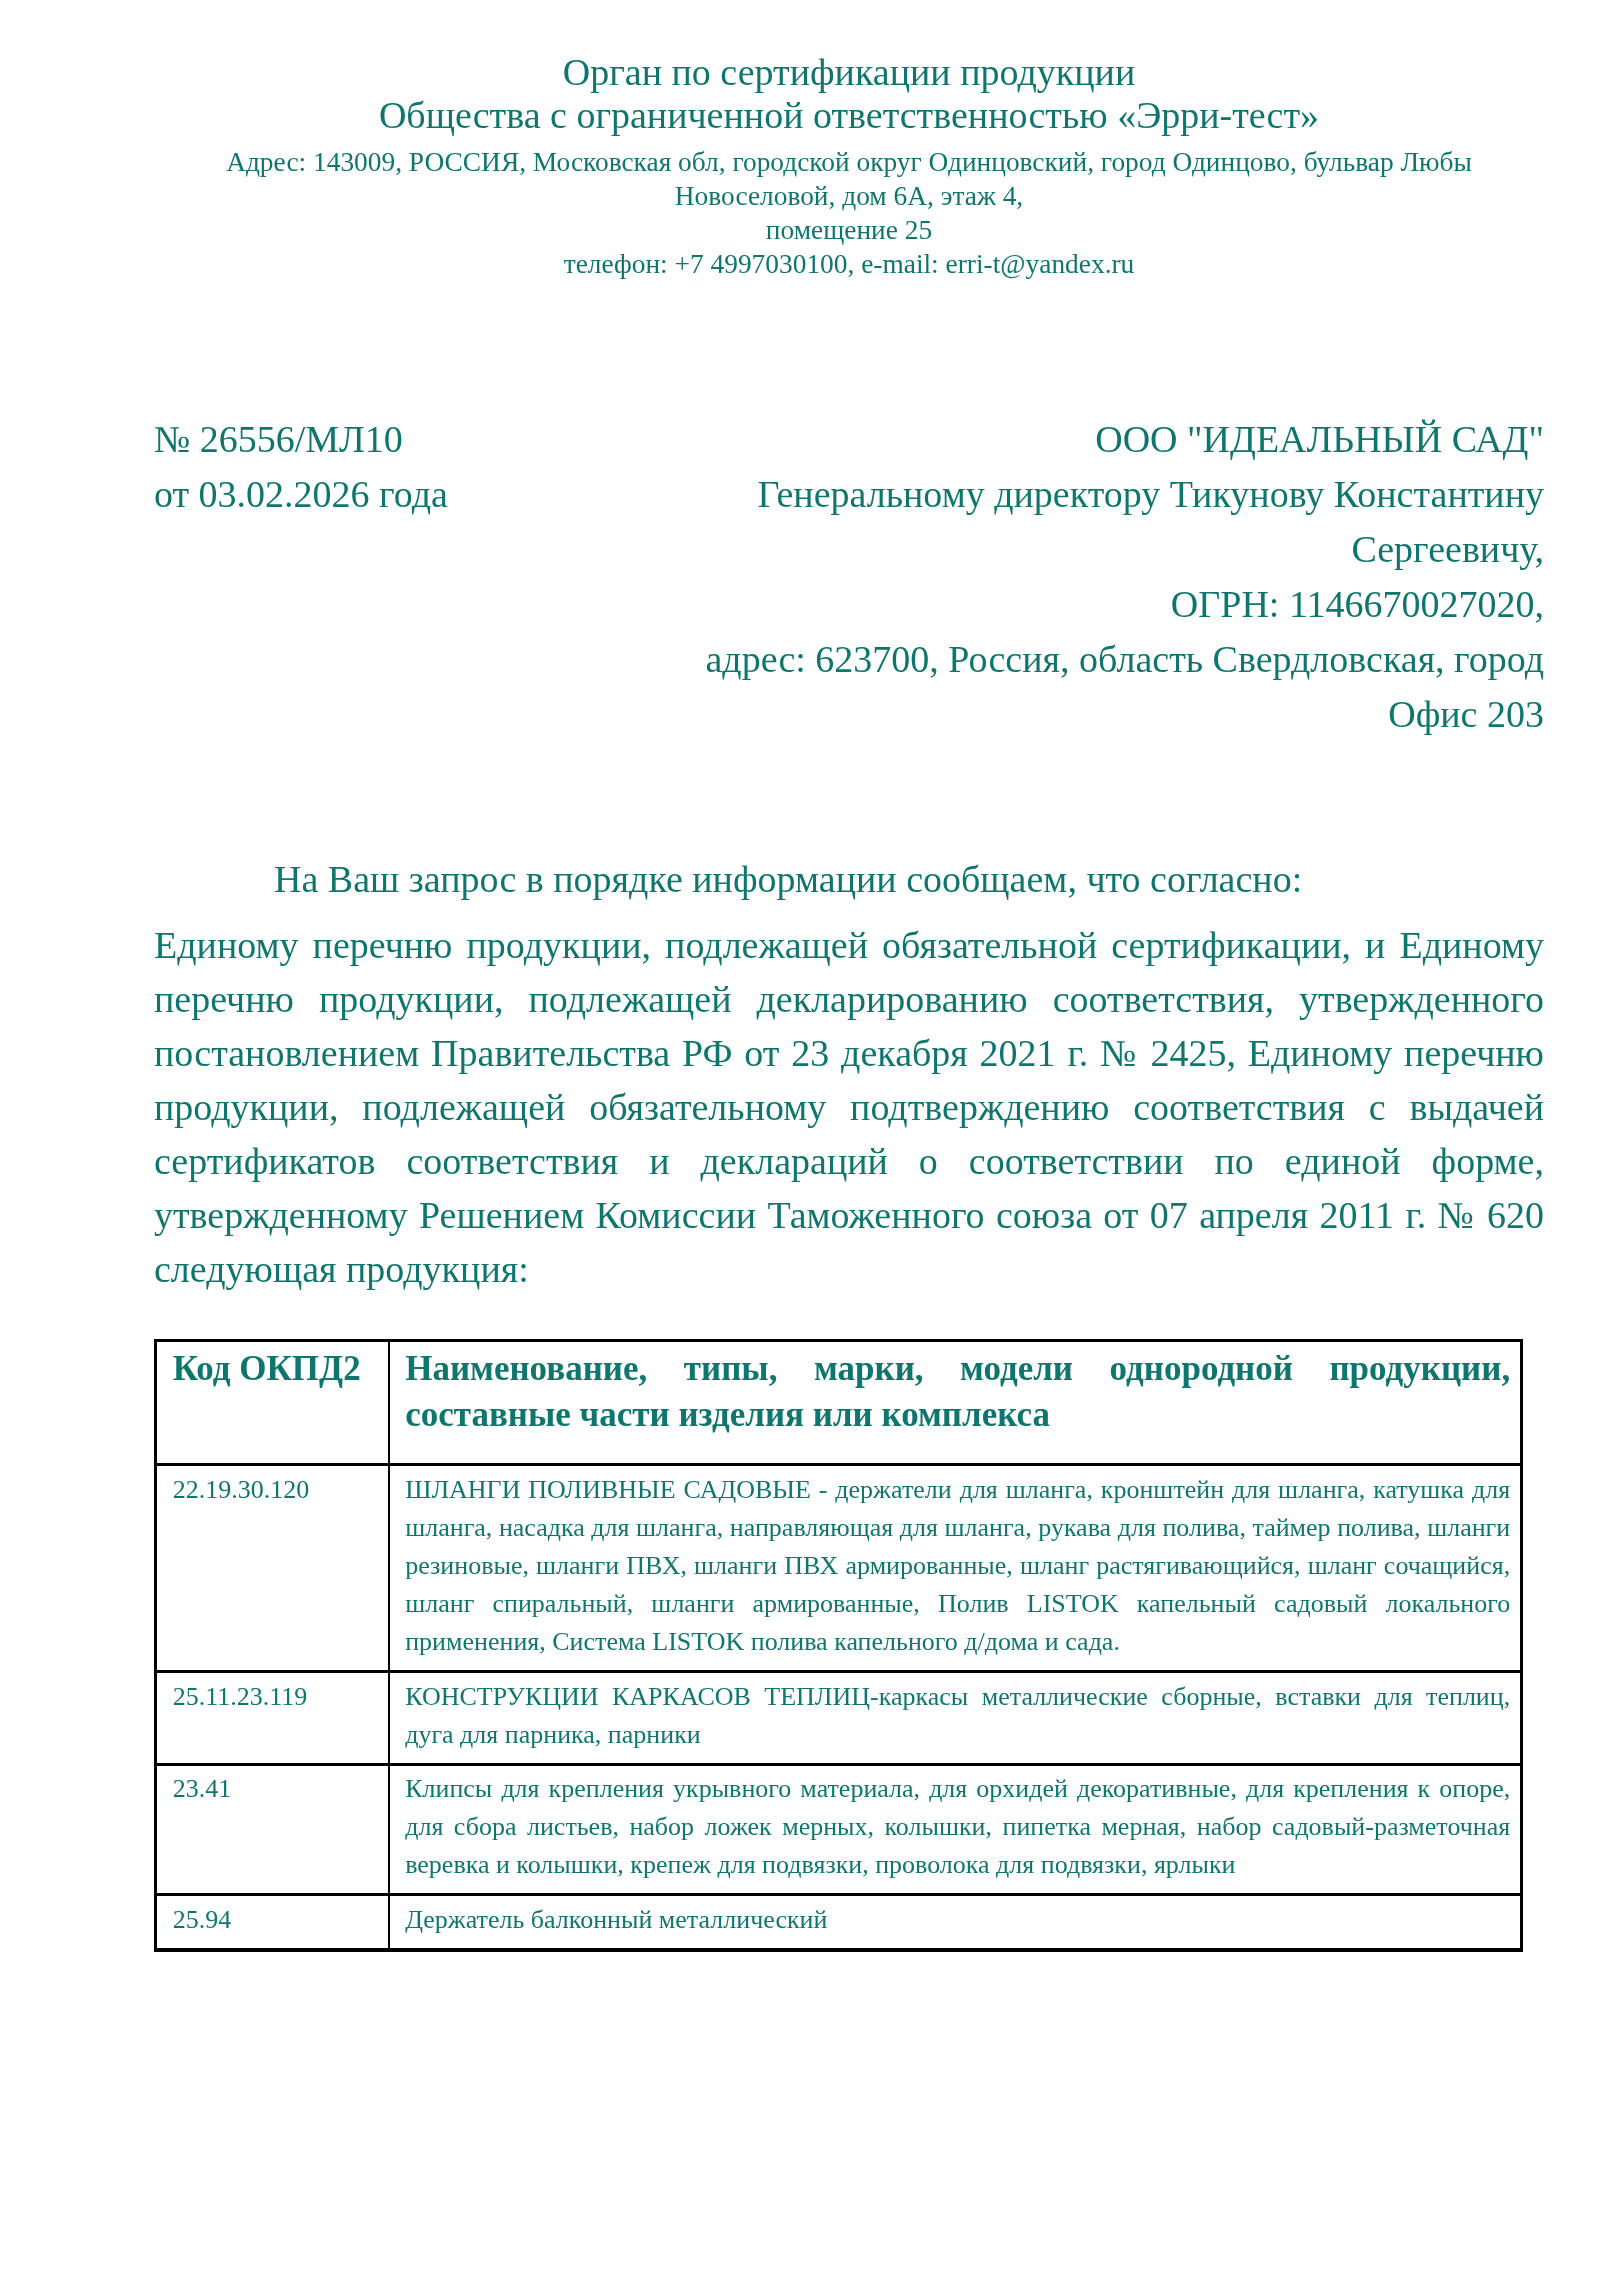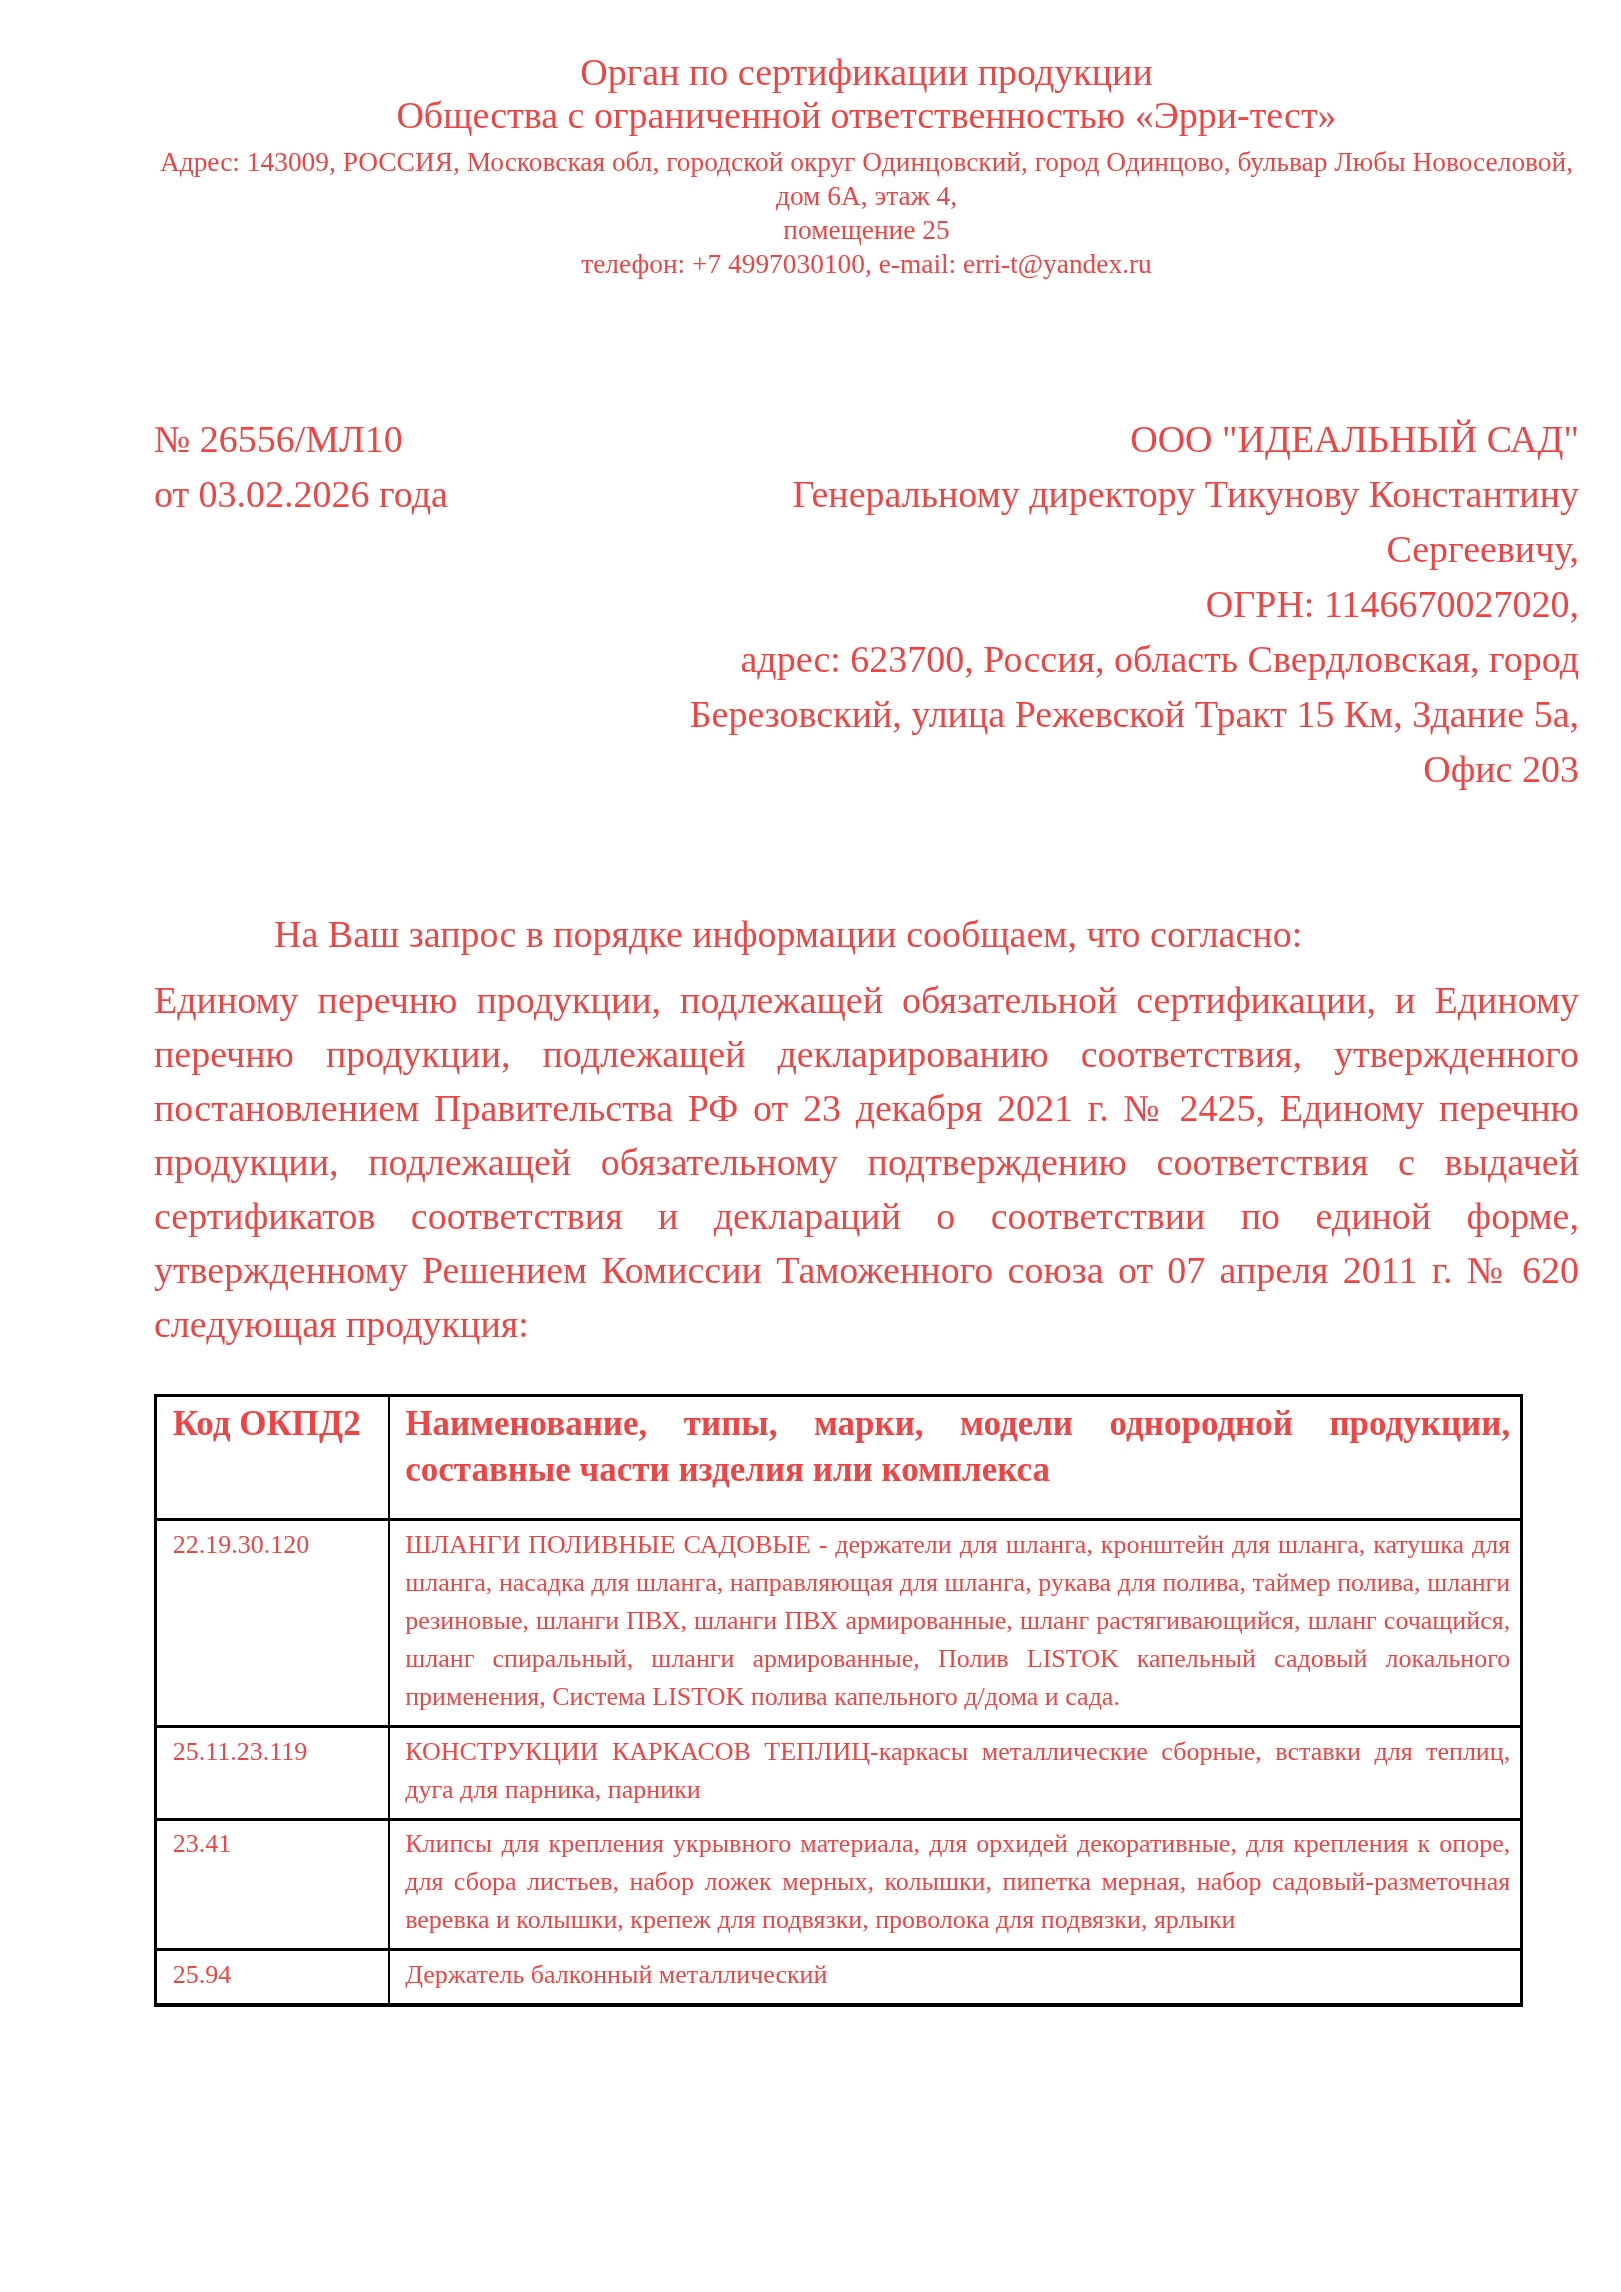--- a/index.html
+++ b/index.html
@@ -6,24 +6,24 @@
     margin: 0;
     padding: 0;
     background: #e8e8e8;
   }
   .page {
     position: relative;
     width: 1621px;
     height: 2293px;
     margin: 0 auto;
     background: #ffffff;
-    color: #ef4444;
+    color: #0f766e;
     font-family: "Liberation Serif", "DejaVu Serif", serif;
     box-sizing: border-box;
-    padding: 51px 42px 0 154px;
+    padding: 51px 77px 0 154px;
     overflow: hidden;
   }
 
   
   .org { text-align: center; }
   .org-line {
     font-size: 38px;
     line-height: 43px;
   }
   .org-address {
@@ -124,21 +124,20 @@
     <div class="ref">
       <div>№ 26556/МЛ10</div>
       <div>от 03.02.2026 года</div>
     </div>
     <div class="recipient">
       <div>ООО "ИДЕАЛЬНЫЙ САД"</div>
       <div>Генеральному директору Тикунову Константину</div>
       <div>Сергеевичу,</div>
       <div>ОГРН: 1146670027020,</div>
       <div>адрес: 623700, Россия, область Свердловская, город</div>
-      <div>Березовский, улица Режевской Тракт 15 Км, Здание 5а,</div>
       <div>Офис 203</div>
     </div>
   </section>
 
   <section class="body-text">
     <p class="intro">На Ваш запрос в порядке информации сообщаем, что согласно:</p>
     <p class="para">Единому перечню продукции, подлежащей обязательной сертификации, и Единому перечню продукции, подлежащей декларированию соответствия, утвержденного постановлением Правительства РФ от 23 декабря 2021 г. № 2425, Единому перечню продукции, подлежащей обязательному подтверждению соответствия с выдачей сертификатов соответствия и деклараций о соответствии по единой форме, утвержденному Решением Комиссии Таможенного союза от 07 апреля 2011 г. № 620 следующая продукция:</p>
   </section>
 
   <table class="okpd">

